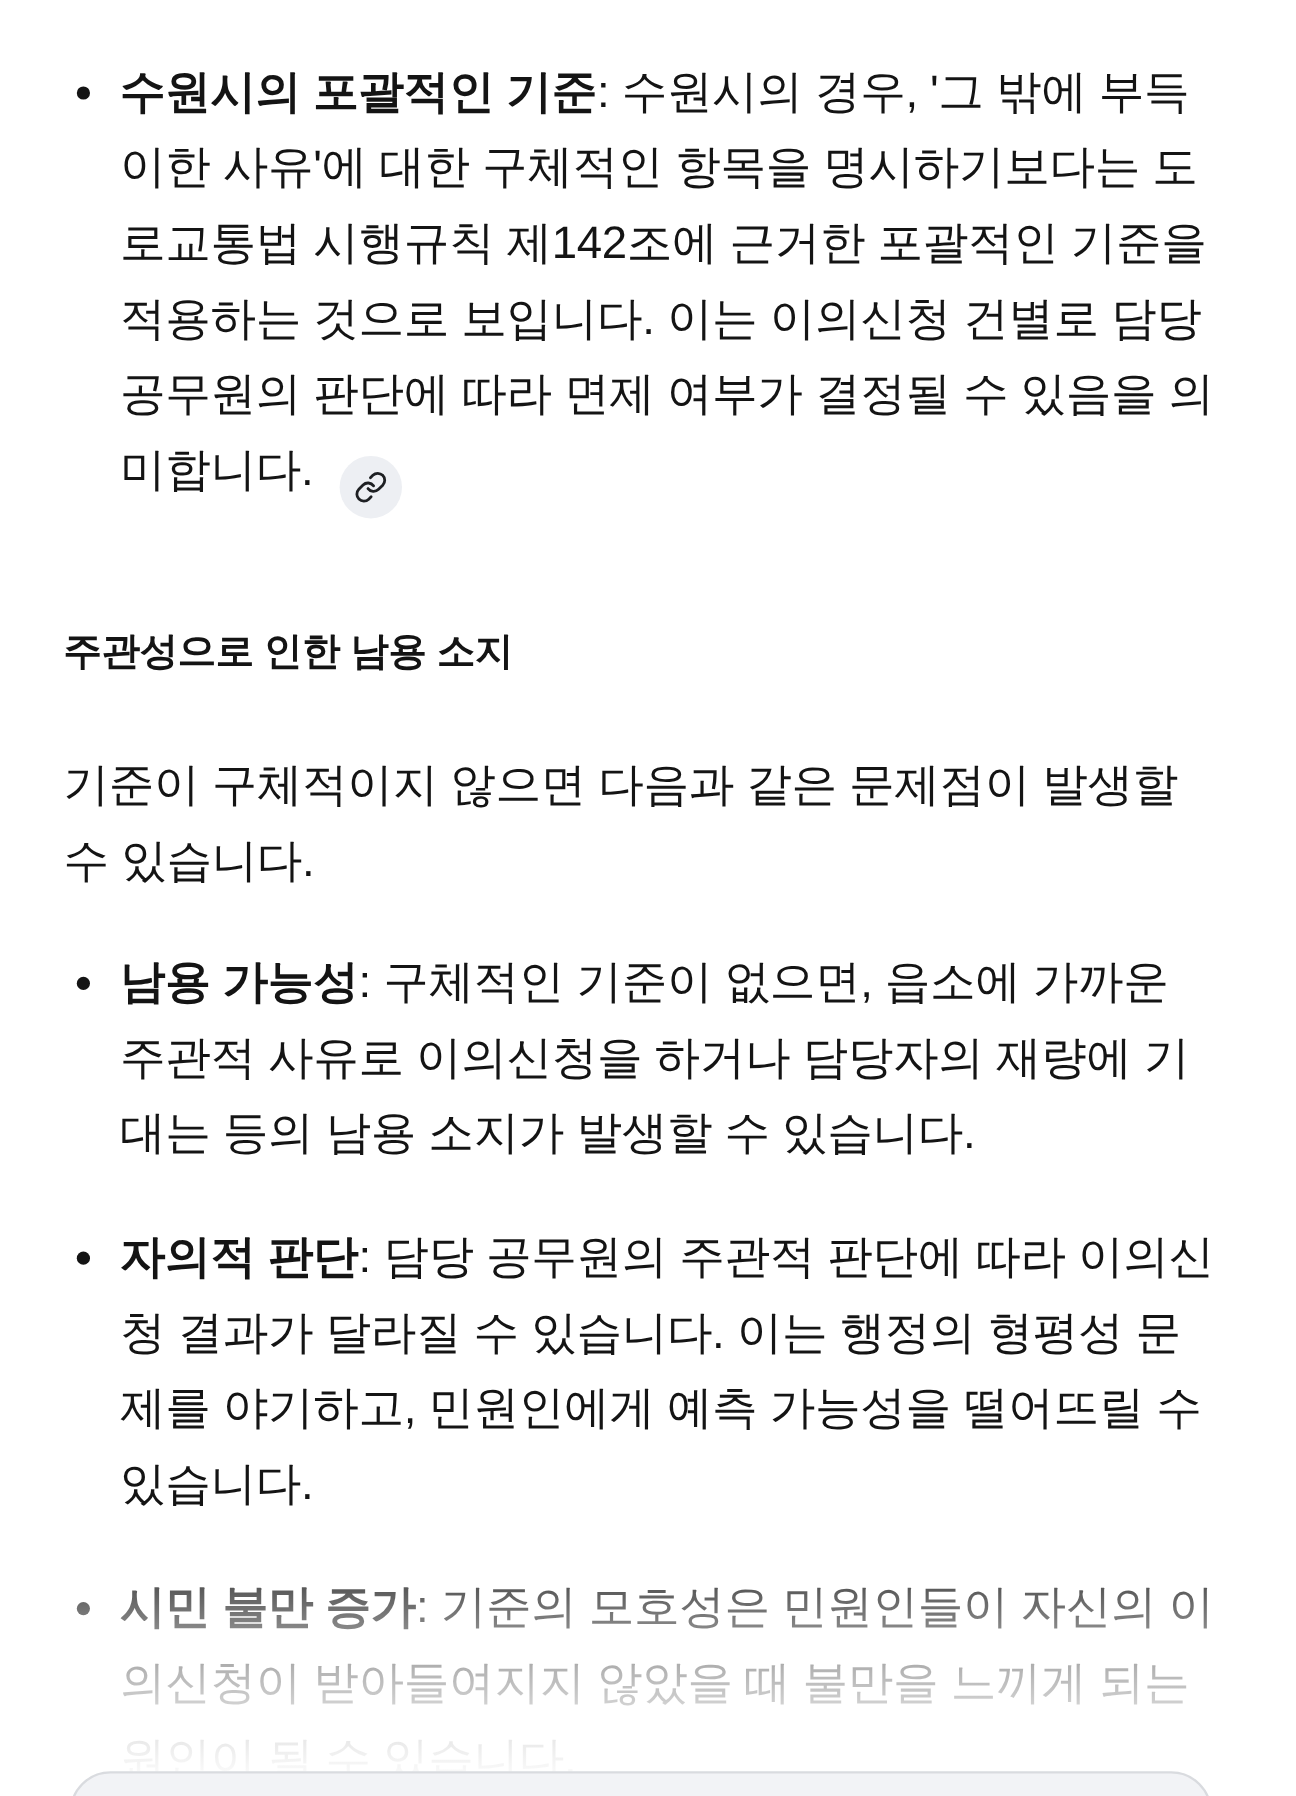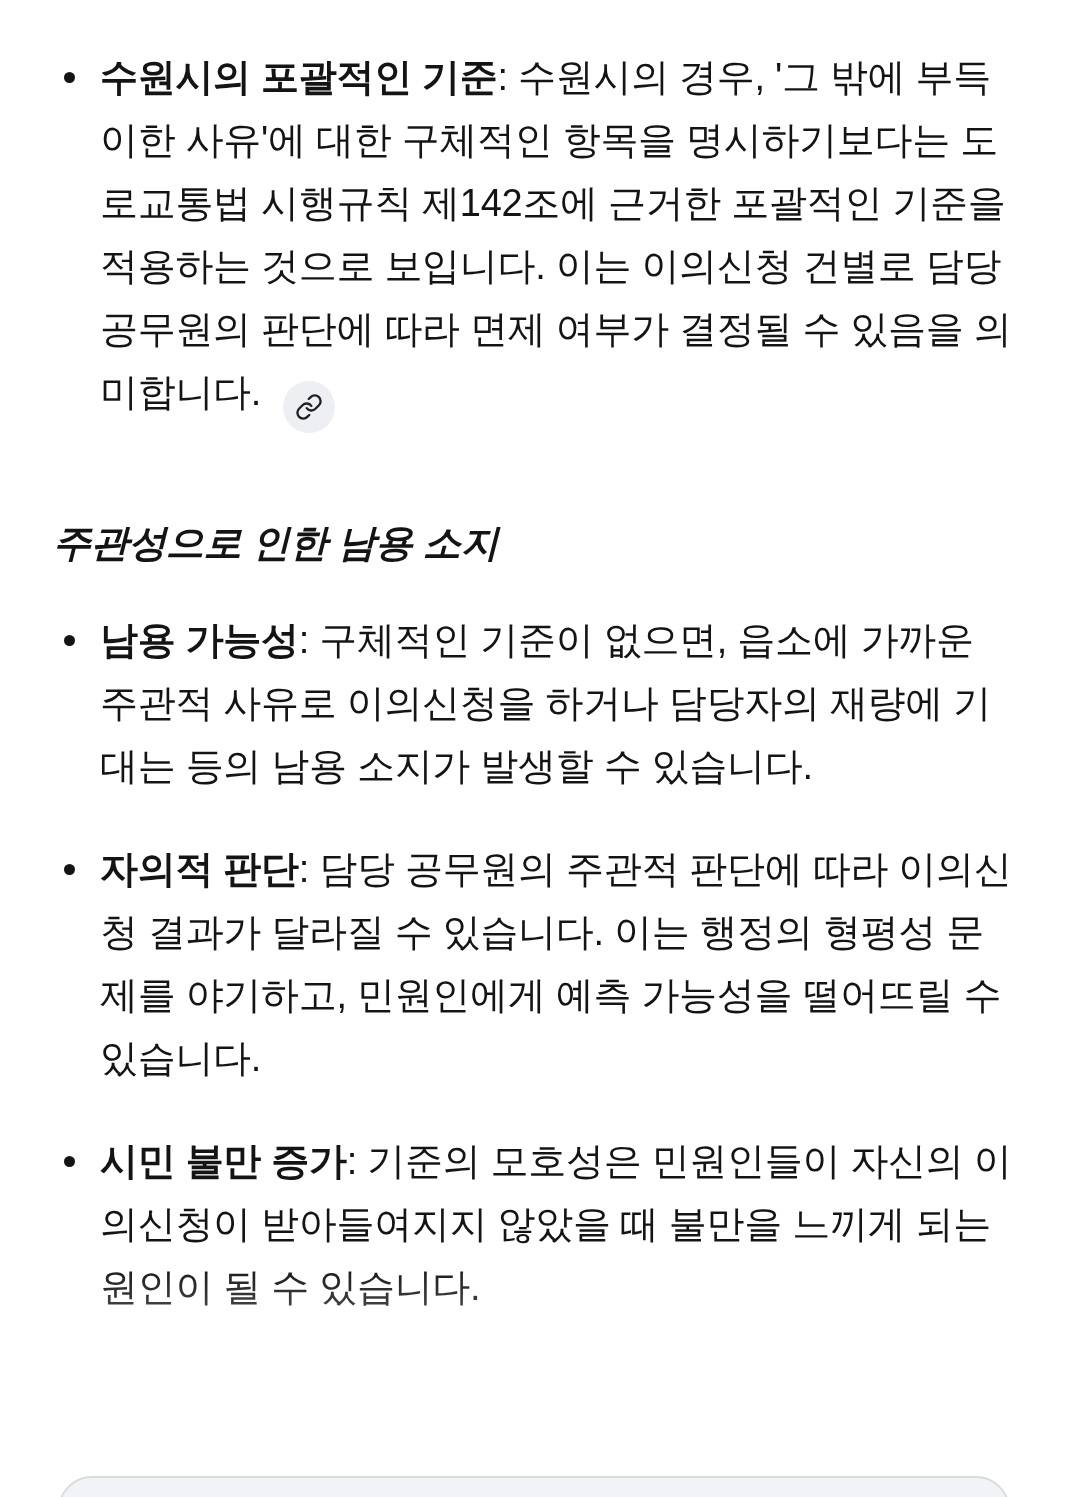--- a/index.html
+++ b/index.html
@@ -42,26 +42,25 @@
   ul.bullets li + li { margin-top: 40px; }
   .dot {
     position: absolute;
     left: 11px; top: 26px;
     width: 11px; height: 11px;
     border-radius: 50%;
     background: var(--text);
   }
   .label { font-weight: 700; }
   h3.section-heading {
-    font-size: 38px;
+    font-size: 32px;
     font-weight: 700;
     line-height: 56px;
-    margin: 82px 0 38px 0;
+    margin: 82px 0 54px 0;
     word-break: keep-all;
-    font-style: italic;
   }
   p.intro { margin: 0 0 38px 0; }
   .cite-badge {
     display: inline-flex;
     align-items: center;
     justify-content: center;
     width: 52px; height: 52px;
     border-radius: 50%;
     background: var(--badge_bg);
     vertical-align: -16px;
@@ -109,20 +108,21 @@
           <svg width="28" height="28" viewBox="0 0 24 24" fill="none" stroke="#1e2023" stroke-width="2" stroke-linecap="round" stroke-linejoin="round">
             <path d="M10 13a5 5 0 0 0 7.54.54l3-3a5 5 0 0 0-7.07-7.07l-1.72 1.71"></path>
             <path d="M14 11a5 5 0 0 0-7.54-.54l-3 3a5 5 0 0 0 7.07 7.07l1.71-1.71"></path>
           </svg>
         </span>
       </li>
     </ul>
 
     <h3 class="section-heading">주관성으로 인한 남용 소지</h3>
 
+    <p class="intro">기준이 구체적이지 않으면 다음과 같은 문제점이 발생할 수 있습니다.</p>
 
     <ul class="bullets">
       <li>
         <span class="dot"></span>
         <span class="label">남용 가능성</span><span>: 구체적인 기준이 없으면, 읍소에 가까운 주관적 사유로 이의신청을 하거나 담당자의 재량에 기대는 등의 남용 소지가 발생할 수 있습니다.</span>
       </li>
       <li>
         <span class="dot"></span>
         <span class="label">자의적 판단</span><span>: 담당 공무원의 주관적 판단에 따라 이의신청 결과가 달라질 수 있습니다. 이는 행정의 형평성 문제를 야기하고, 민원인에게 예측 가능성을 떨어뜨릴 수 있습니다.</span>
       </li>

